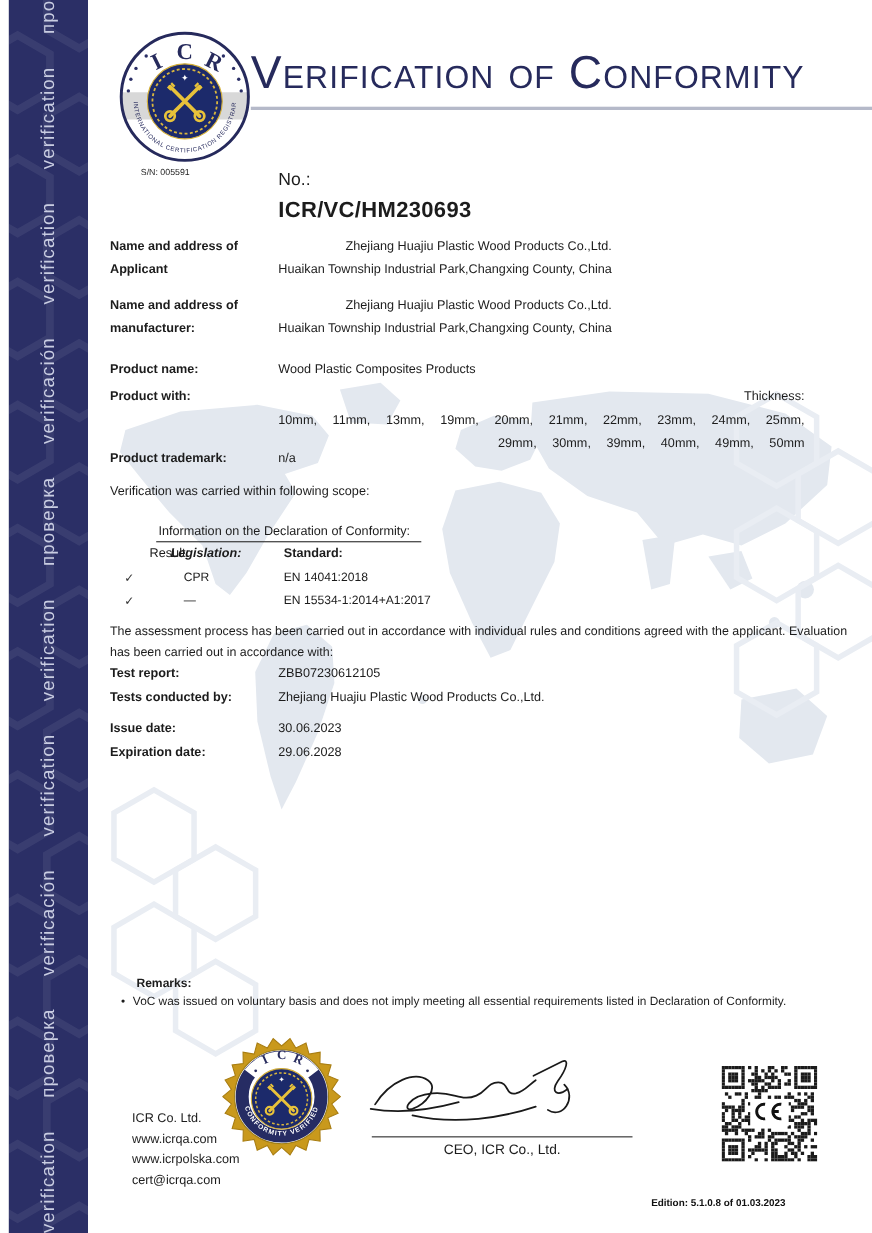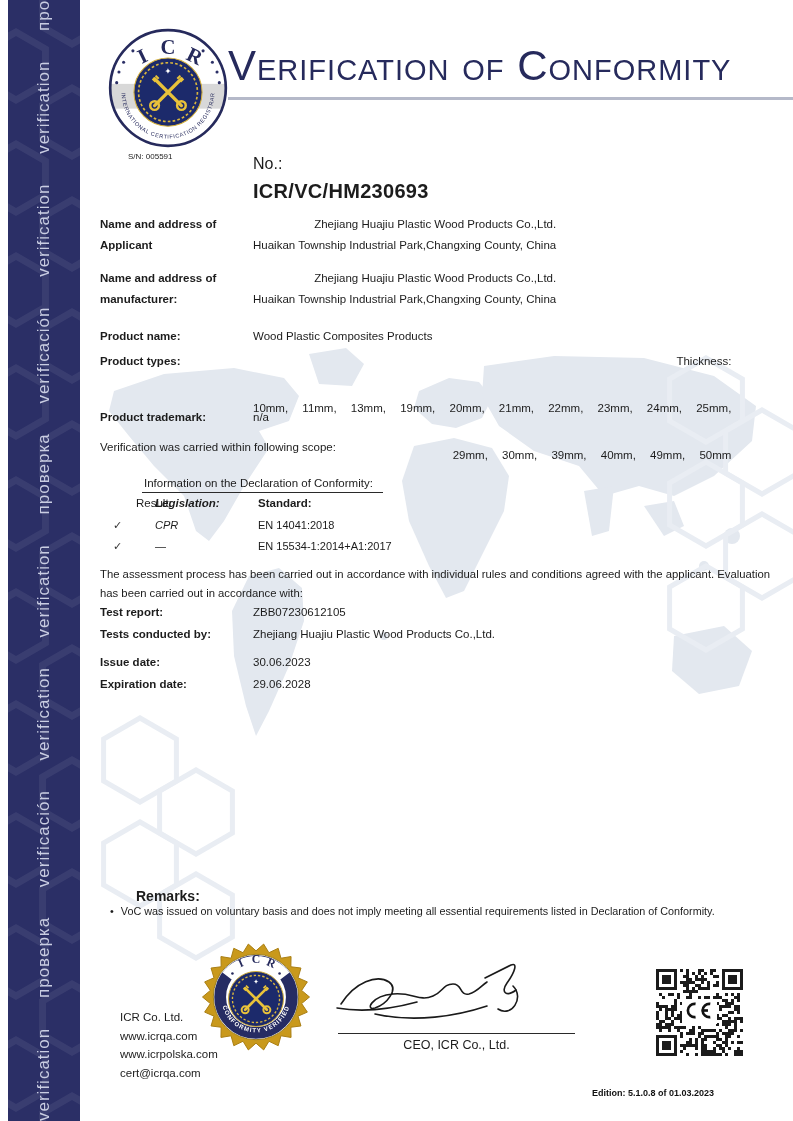--- a/index.html
+++ b/index.html
@@ -28,36 +28,36 @@
   }
   .title-underline{position:absolute;left:228px;top:97px;width:565px;height:3px;background:#b5b9c9;}
   .serial{position:absolute;left:100px;top:152px;font-size:8px;color:#1c1c1c;padding-left:28px;}
   .certno{position:absolute;left:253px;top:155px;display:flex;align-items:baseline;gap:7px;flex-direction:column;}
   .certno .no-label{font-size:16px;}
   .certno .no-value{font-size:20px;font-weight:bold;letter-spacing:0.3px;}
   
   .field{position:absolute;left:100px;display:flex;font-size:11.5px;line-height:21px;}
   .field .lbl{width:153px;font-weight:bold;flex:none;}
   .field .val{white-space:nowrap;text-align:right;}
-  .pt-nums{word-spacing:11px;margin-top:26px;}
+  .pt-nums{word-spacing:11px;}
   .note{position:absolute;left:100px;font-size:11.5px;}
   
   .conf-heading{position:absolute;left:142px;top:477px;font-size:11.5px;}
   .conf-heading span{border-bottom:1.4px solid #2a2a2a;padding:0 10px 3px 2px;}
   .conf-cols{position:absolute;top:497px;left:0;width:100%;font-size:11.5px;}
   .conf-cols .c-result{position:absolute;left:100px;margin-left:36px;}
   .conf-cols .c-leg{position:absolute;left:155px;font-weight:bold;font-style:italic;}
   .conf-cols .c-std{position:absolute;left:258px;font-weight:bold;}
   .conf-row{position:absolute;left:0;width:100%;font-size:11px;}
   .conf-row .r-check{position:absolute;left:113px;color:#333;}
-  .conf-row .r-leg{position:absolute;left:155px;font-style:italic;}
+  .conf-row .r-leg{position:absolute;left:167px;}
   .conf-row .r-std{position:absolute;left:258px;}
   .assessment{position:absolute;left:100px;top:565px;width:684px;font-size:11.3px;line-height:19px;}
   
-  .remarks-label{position:absolute;left:112px;top:888px;font-size:14px;font-weight:bold;padding-left:24px;}
+  .remarks-label{position:absolute;left:100px;top:888px;font-size:11px;font-weight:bold;padding-left:24px;}
   .remarks-bullet{position:absolute;left:110px;top:905px;width:640px;font-size:10.8px;display:flex;gap:7px;}
   
   .footer-left{position:absolute;left:100px;top:1008px;font-size:11.5px;line-height:18.5px;margin-left:20px;}
   #seal-svg{position:absolute;left:202px;top:943px;width:108px;height:108px;}
   #sig-svg{position:absolute;left:335px;top:956px;width:240px;height:75px;}
   .sig-line{position:absolute;left:338px;top:1033px;width:237px;border-top:1.3px solid #2a2a2a;}
   .sig-title{position:absolute;left:338px;top:1038px;width:237px;text-align:center;font-size:12.5px;}
   .qr{position:absolute;left:656px;top:969px;width:87px;height:87px;}
   .qr svg{position:absolute;inset:0;}
   .qr .ce{position:absolute;left:26px;top:32px;width:35px;height:23px;background:#fff;display:flex;align-items:center;justify-content:center;}
@@ -195,21 +195,21 @@
     <div>Huaikan Township Industrial Park,Changxing County, China</div>
   </div>
 </div>
 
 <div class="field layer" style="top:326px">
   <div class="lbl">Product name:</div>
   <div class="val">Wood Plastic Composites Products</div>
 </div>
 
 <div class="field layer" style="top:351px">
-  <div class="lbl">Product types:</div>
+  <div class="lbl">Product with:</div>
   <div class="val">
     <div>Thickness:</div>
     <div class="pt-nums">10mm, 11mm, 13mm, 19mm, 20mm, 21mm, 22mm, 23mm, 24mm, 25mm,</div>
     <div class="pt-nums">29mm, 30mm, 39mm, 40mm, 49mm, 50mm</div>
   </div>
 </div>
 
 <div class="field layer" style="top:407px">
   <div class="lbl">Product trademark:</div>
   <div class="val">n/a</div>

